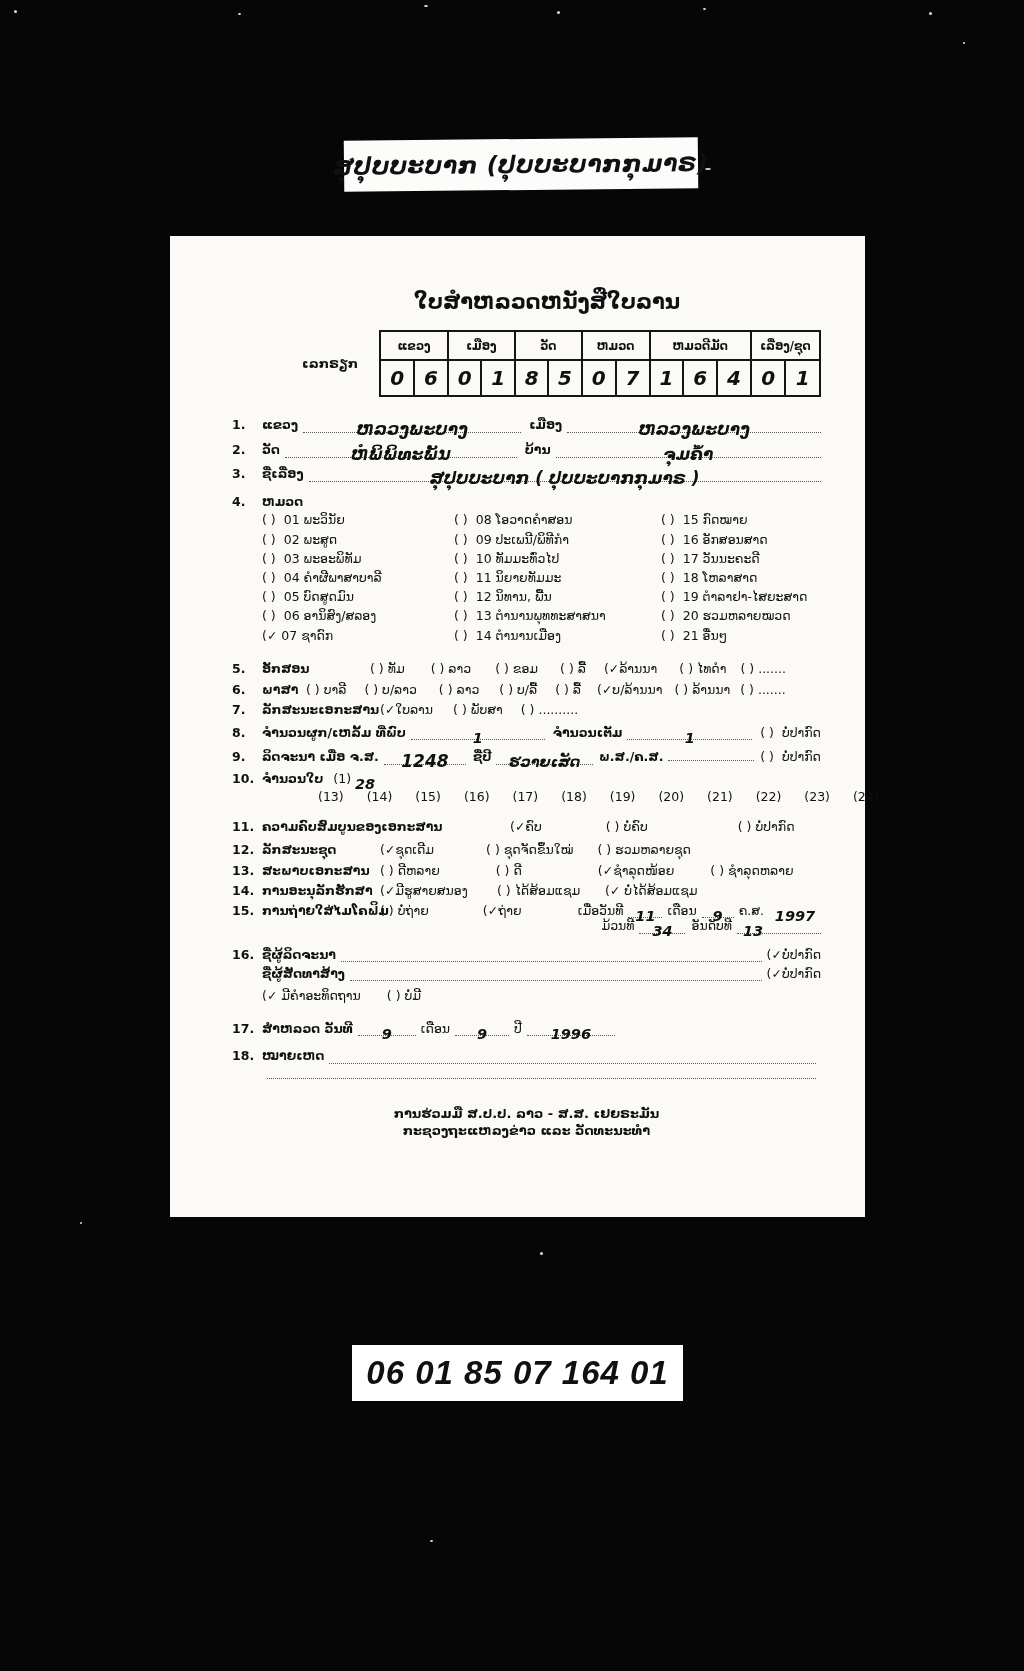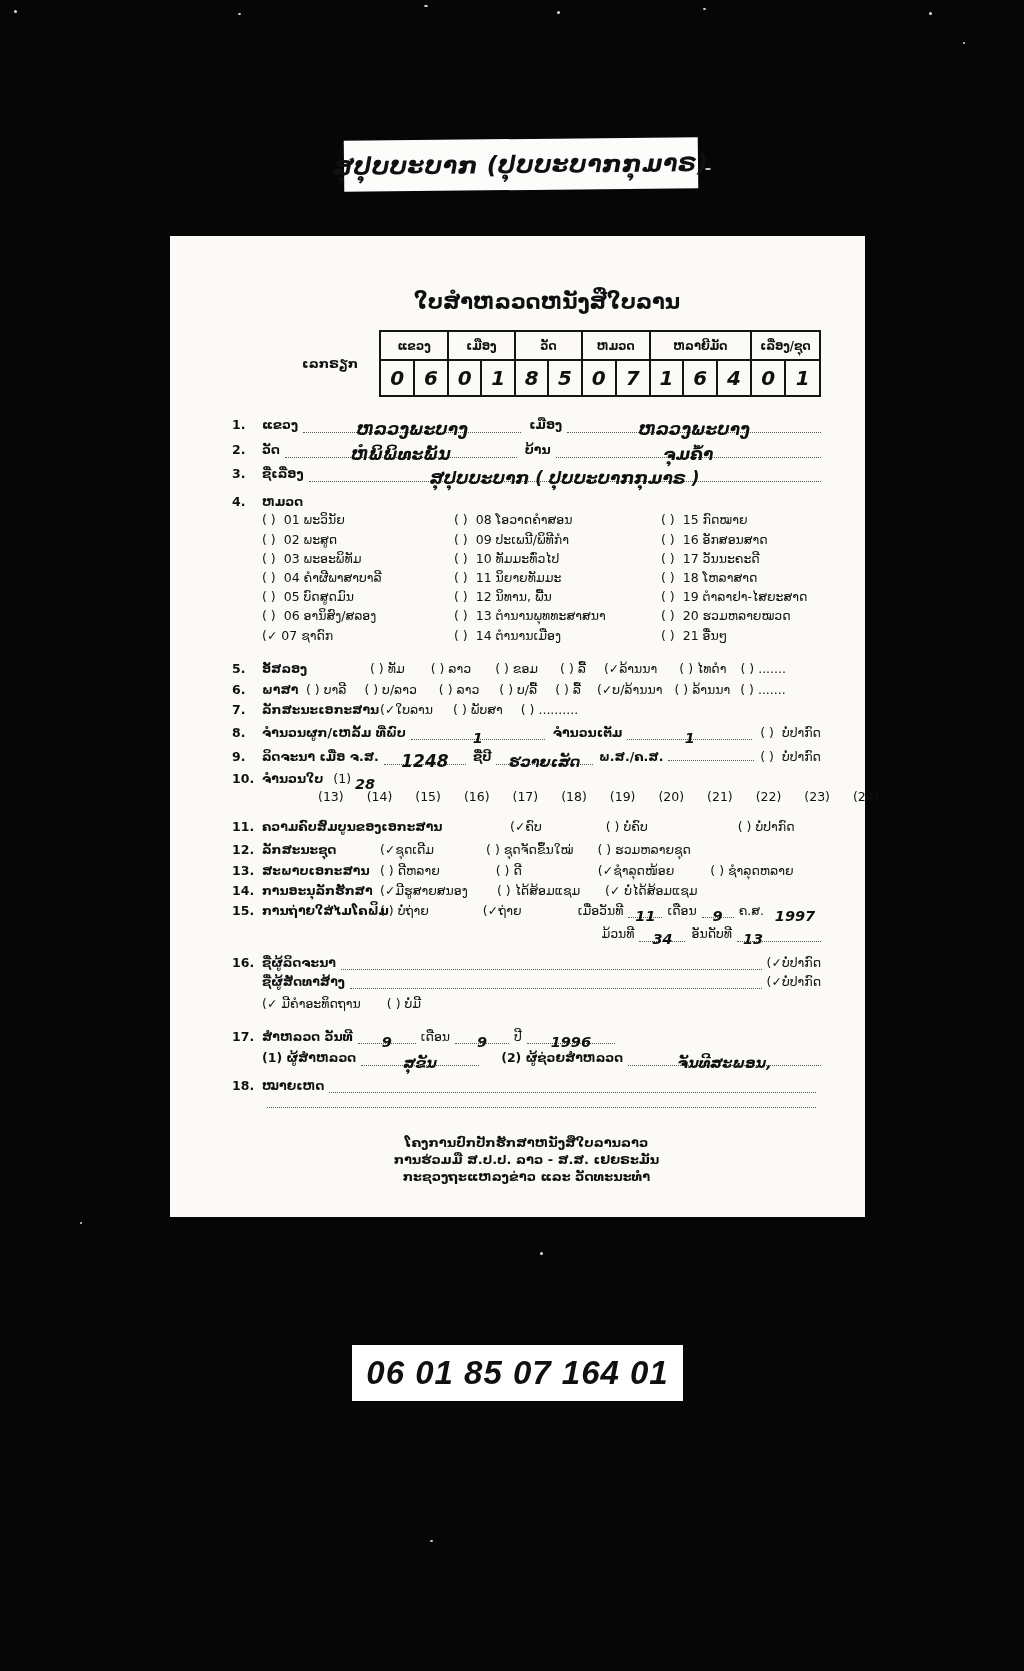--- a/index.html
+++ b/index.html
@@ -88,21 +88,21 @@
 
   <div class="twrap">
     <div class="tlabel">ເລກຣຽກ</div>
     <table>
       <tbody>
           <tr>
         <th colspan="2">ແຂວງ</th>
         <th colspan="2">ເມືອງ</th>
         <th colspan="2">ວັດ</th>
         <th colspan="2">ຫມວດ</th>
-        <th colspan="3">ຫລາຍີມັດ</th>
+        <th colspan="3">ຫມວດີມັດ</th>
         <th colspan="2">ເລື່ອງ/ຊຸດ</th>
       </tr>
       <tr>
         <td><span class="hwd">0</span></td>
         <td><span class="hwd">6</span></td>
         <td><span class="hwd">0</span></td>
         <td><span class="hwd">1</span></td>
         <td><span class="hwd">8</span></td>
         <td><span class="hwd">5</span></td>
         <td><span class="hwd">0</span></td>
@@ -178,21 +178,21 @@
       <div>( )  17 ວັນນະຄະດີ</div>
       <div>( )  18 ໂຫລາສາດ</div>
       <div>( )  19 ຕຳລາຢາ-ໄສຍະສາດ</div>
       <div>( )  20 ຮວມຫລາຍໝວດ</div>
       <div>( )  21 ອື່ນໆ</div>
     </div>
   </div>
 
   <div class="r" style="margin-top:15px">
     <span class="n">5.</span>
-    <span class="b" style="width:108px">ອັສລອງ</span>
+    <span class="b" style="width:108px">ອັກສອນ</span>
     <span class="opt">( ) ທັມ</span>
     <span class="opt" style="margin-left:26px">( ) ລາວ</span>
     <span class="opt" style="margin-left:24px">( ) ຂອມ</span>
     <span class="opt" style="margin-left:22px">( ) ລື້</span>
     <span class="opt" style="margin-left:18px">(✓ລ້ານນາ</span>
     <span class="opt" style="margin-left:22px">( ) ໄທດຳ</span>
     <span class="opt" style="margin-left:14px">( ) .......</span>
   </div>
 
   <div class="r" style="margin-top:7px">
@@ -300,21 +300,21 @@
       <span class="plain" style="margin-left:5px">ເດືອນ</span>
       <span class="fill" style="width:32px">
           <span class="hw">9</span>
         </span>
       <span class="plain" style="margin-left:5px">ຄ.ສ.</span>
       <span class="fill" style="width:52px;border-bottom:none">
           <span class="hw">1997</span>
         </span>
     </span>
   </div>
-  <div class="r" style="margin-top:8px">
+  <div class="r" style="margin-top:0">
     <span class="right">
       <span class="plain">ມ້ວນທີ</span>
       <span class="fill" style="width:46px">
           <span class="hw">34</span>
         </span>
       <span class="plain" style="margin-left:6px">ອັນດັບທີ</span>
       <span class="fill" style="width:84px;justify-content:flex-start;padding-left:6px">
           <span class="hw">13</span>
         </span>
     </span>
@@ -346,44 +346,32 @@
       </span>
     <span class="plain" style="margin-left:5px">ເດືອນ</span>
     <span class="fill" style="width:54px">
         <span class="hw">9</span>
       </span>
     <span class="plain" style="margin-left:5px">ປີ</span>
     <span class="fill" style="width:88px">
         <span class="hw">1996</span>
       </span>
   </div>
-  <div class="r" style="margin-top:6px">
-    <span class="ind"></span>
-    <span class="b">(1) ຜູ້ສຳຫລວດ</span>
-    <span class="fill" style="width:118px">
-        <span class="hw">ສຸຂັນ</span>
-      </span>
-    <span class="b" style="margin-left:22px">(2) ຜູ້ຊ່ວຍສຳຫລວດ</span>
-    <span class="fill" style="flex:1">
-        <span class="hw">ຈັນທີສະພອນ,</span>
-      </span>
-  </div>
 
   <div class="r" style="margin-top:13px">
     <span class="n">18.</span>
     <span class="b">ໝາຍເຫດ</span>
     <span class="dotfill"></span>
   </div>
   <div class="r" style="margin-top:12px">
     <span class="ind"></span>
     <span class="dotfill"></span>
   </div>
 
   <div class="footer">
-    <div>ໂຄງການປົກປັກຮັກສາຫນັງສືໃບລານລາວ</div>
     <div>ການຮ່ວມມື ສ.ປ.ປ. ລາວ - ສ.ສ. ເຢຍຣະມັນ</div>
     <div>ກະຊວງຖະແຫລງຂ່າວ ແລະ ວັດທະນະທຳ</div>
   </div>
 
 </div>
 
 <div id="plate">
   <span>06 01 85 07 164 01</span>
 </div>
 

